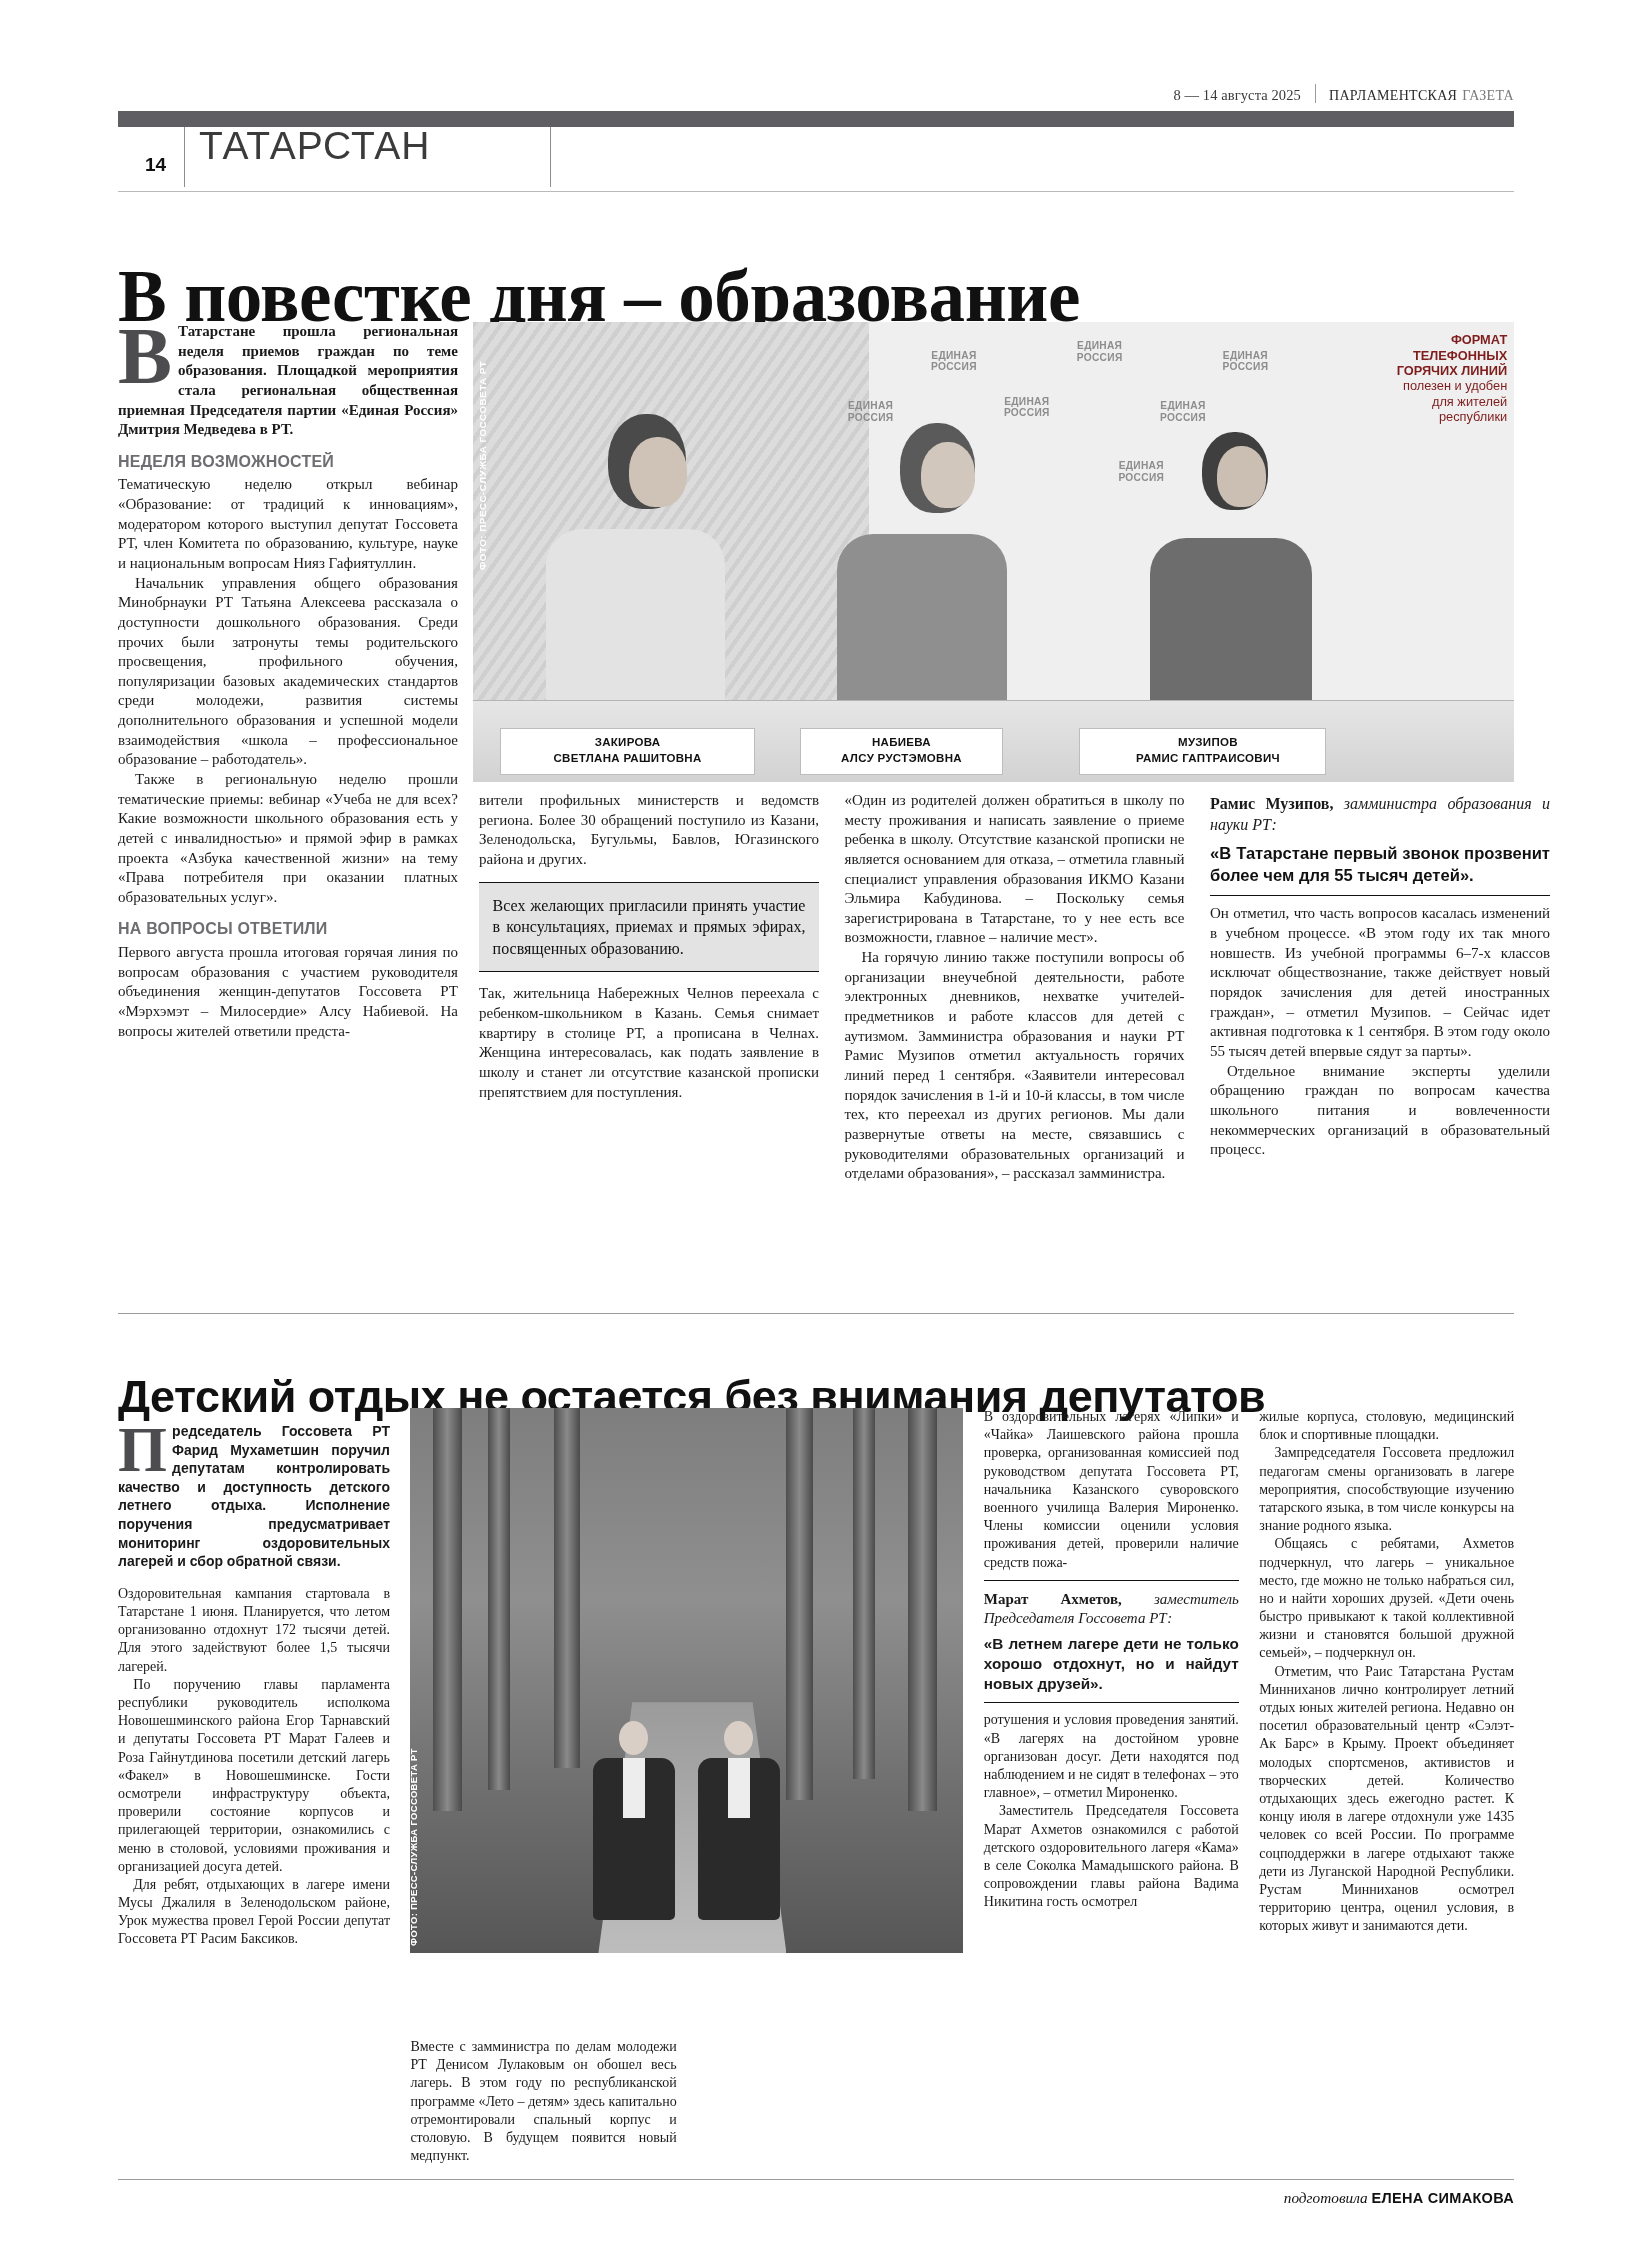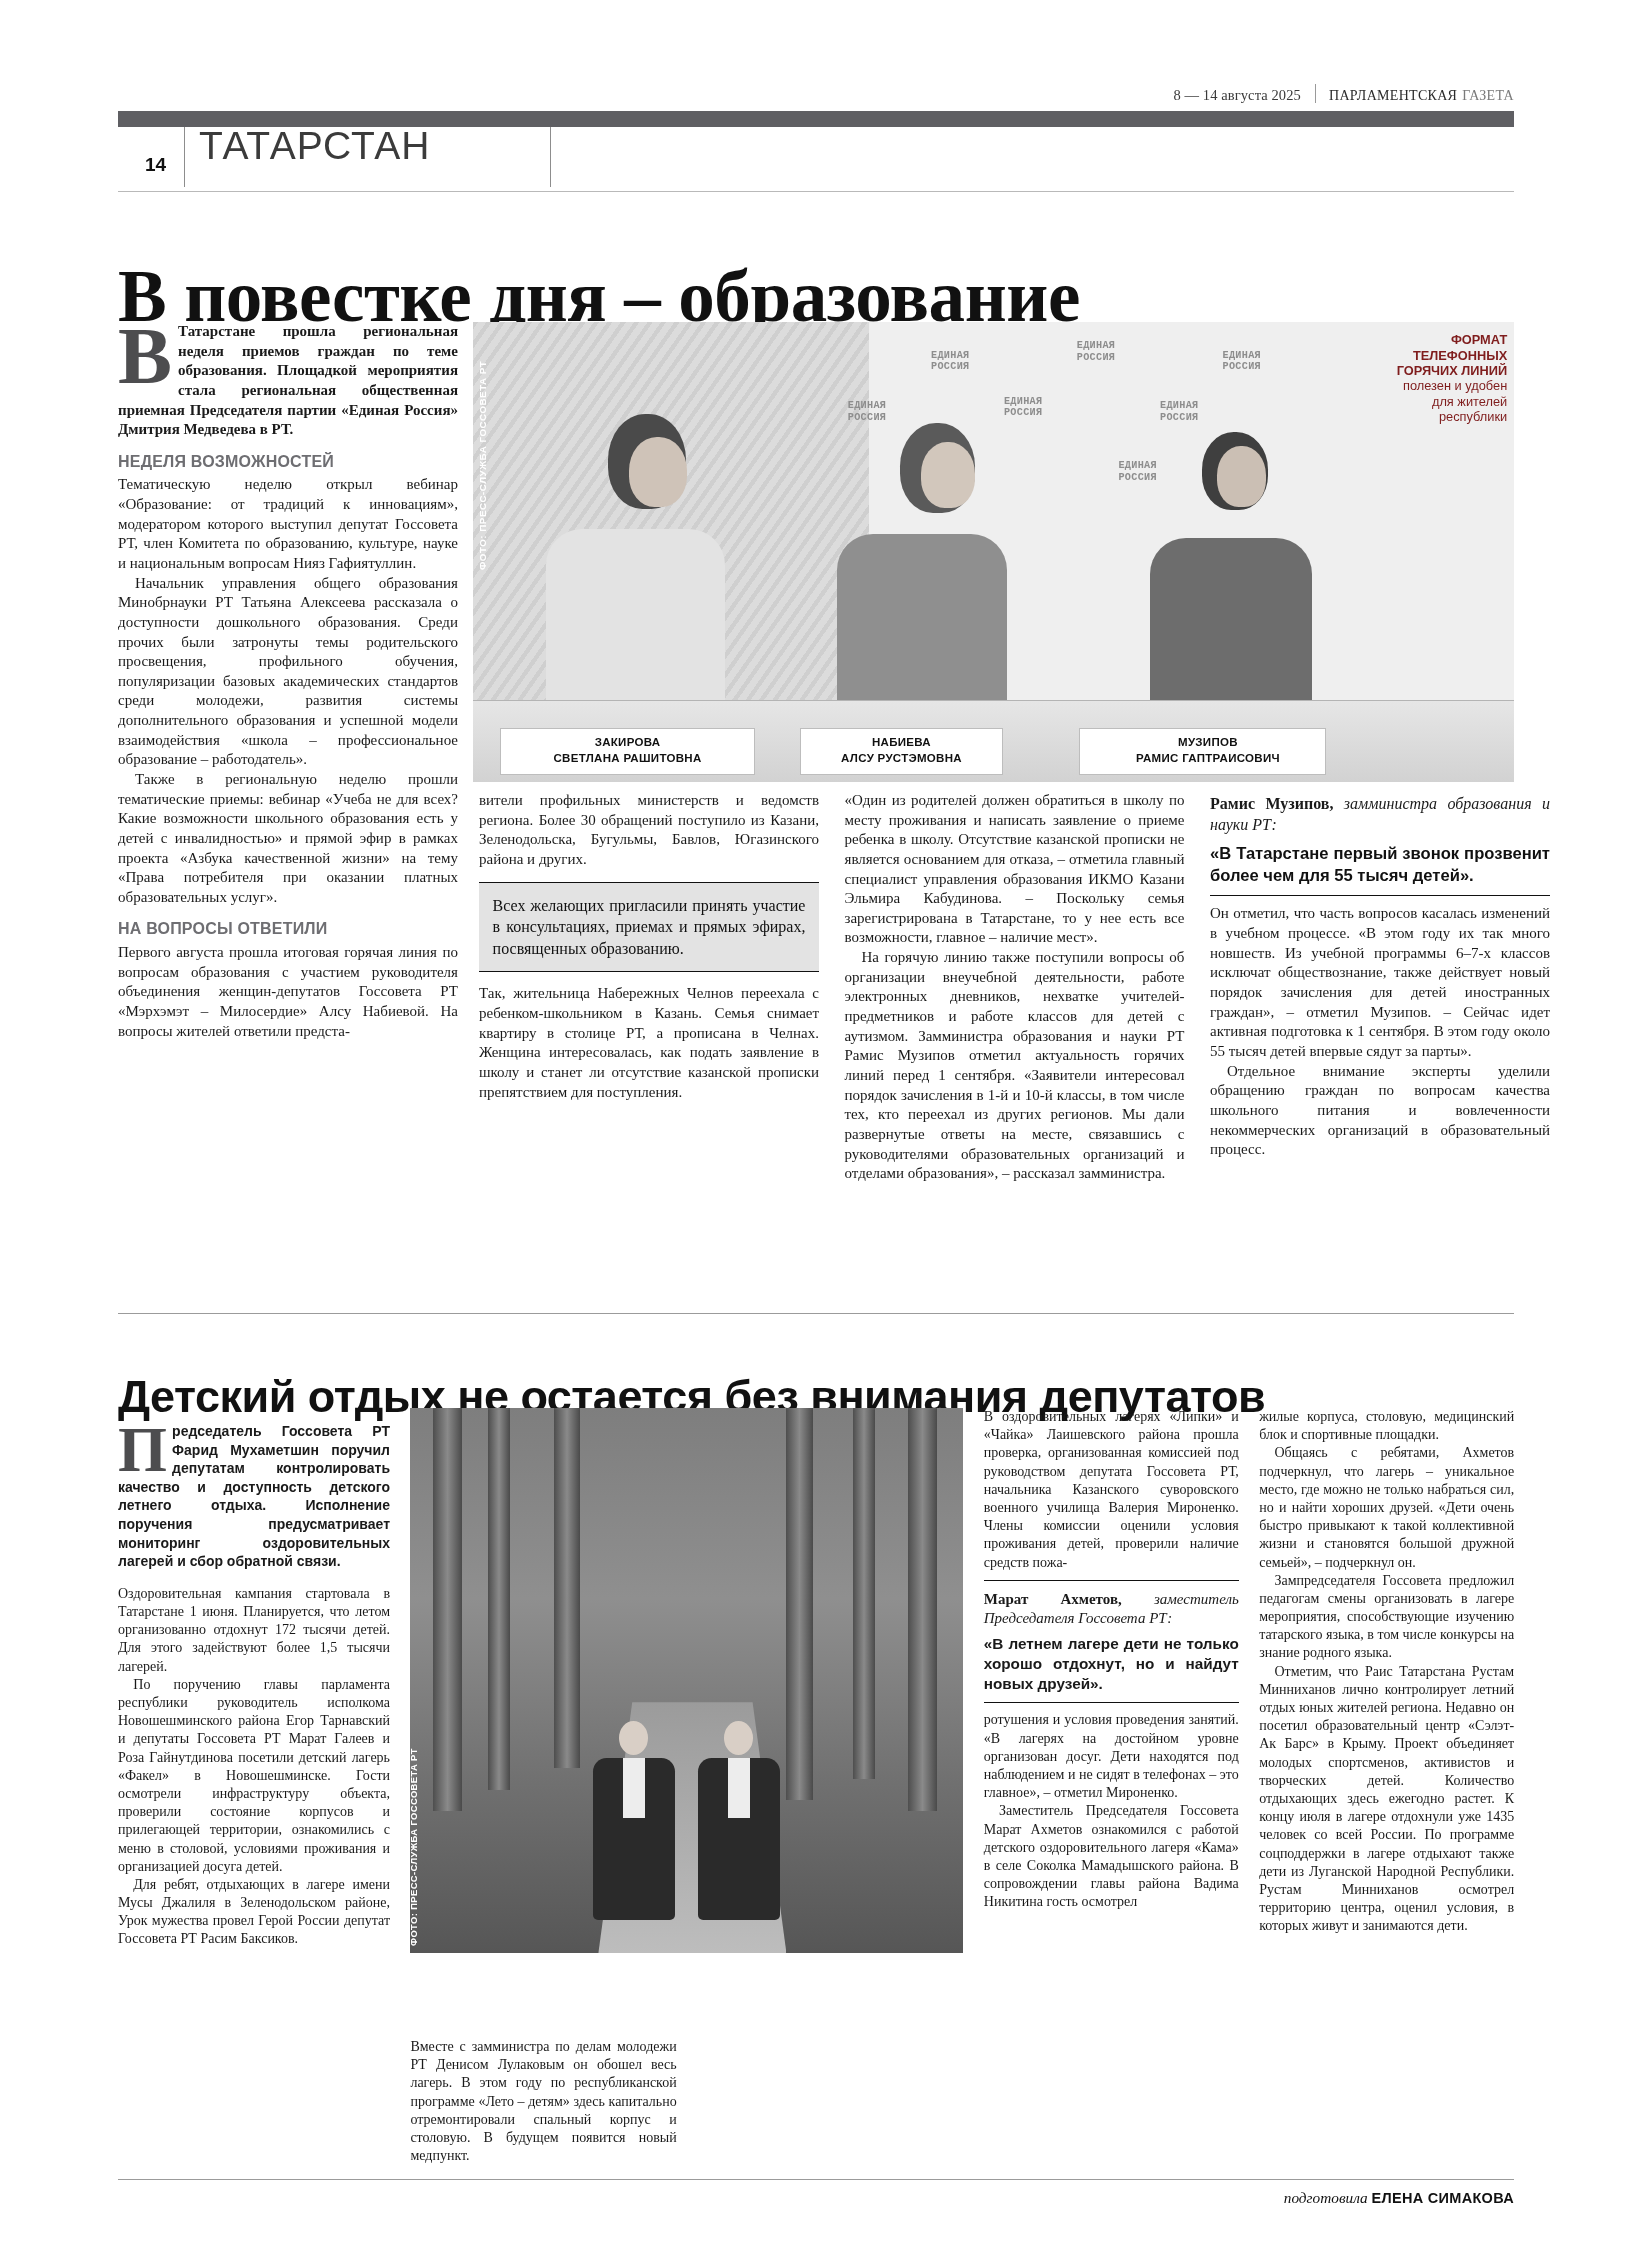--- a/index.html
+++ b/index.html
@@ -175,21 +175,21 @@
   }
   .footer .fi { font-style:italic; }
   .footer .fb { font-family:"Liberation Sans", sans-serif; font-weight:bold; font-size:14.5px; letter-spacing:0.3px; }
 
   
   .bgpattern { position:absolute; inset:0; background:
      repeating-linear-gradient(125deg,#cfcfcf 0 4.3px,#dcdcdc 4.3px 11px),
      linear-gradient(#d4d4d4,#c9c9c9); }
   .panel-white { position:absolute; background:#efefef; }
   .er-label {
-    position:absolute; font-family:Liberation Mono, monospace; font-weight:bold;
+    position:absolute; font-family:Liberation Sans, sans-serif; font-weight:bold;
     font-size:10.2px; line-height:1.15; color:#8d8d8d; letter-spacing:0.3px; text-align:center;
   }
   .person { position:absolute; border-radius:48% 48% 44% 44%; background:#7b7b7b; }
   .torso { position:absolute; border-radius:36px 36px 0 0; }
   .table-front { position:absolute; left:0; right:0; bottom:0; height:82px; background:linear-gradient(#e6e6e6,#d2d2d2); border-top:0.9px solid #b4b4b4; }
 
   .a2bg { position:absolute; inset:0; background:
       linear-gradient(#7e7e7e,#8f8f8f 35%,#6f6f6f 70%,#565656); }
   .tree { position:absolute; background:linear-gradient(90deg,#4e4e4e,#8a8a8a,#4a4a4a); }
   .path { position:absolute; left:34%; bottom:0; width:34%; height:46%;
@@ -389,22 +389,22 @@
           <span class="qrole">заместитель Председателя Госсовета РТ:</span>
         </div>
         <div class="q2-text">«В летнем лагере дети не только хорошо отдохнут, но и найдут новых друзей».</div>
         <div class="thin-rule"></div>
         <p class="noind">ротушения и условия проведения занятий. «В лагерях на достойном уровне организован досуг. Дети находятся под наблюдением и не сидят в телефонах – это главное», – отметил Мироненко.</p>
         <p>Заместитель Председателя Госсовета Марат Ахметов ознакомился с работой детского оздоровительного лагеря «Кама» в селе Соколка Мамадышского района. В сопровождении главы района Вадима Никитина гость осмотрел</p>
       </div>
 
       <div class="colsm">
         <p class="noind">жилые корпуса, столовую, медицинский блок и спортивные площадки.</p>
+        <p>Зампредседателя Госсовета предложил педагогам смены организовать в лагере мероприятия, способствующие изучению татарского языка, в том числе конкурсы на знание родного языка.</p>
         <p>Общаясь с ребятами, Ахметов подчеркнул, что лагерь – уникальное место, где можно не только набраться сил, но и найти хороших друзей. «Дети очень быстро привыкают к такой коллективной жизни и становятся большой дружной семьей», – подчеркнул он.</p>
-        <p>Зампредседателя Госсовета предложил педагогам смены организовать в лагере мероприятия, способствующие изучению татарского языка, в том числе конкурсы на знание родного языка.</p>
         <p>Отметим, что Раис Татарстана Рустам Минниханов лично контролирует летний отдых юных жителей региона. Недавно он посетил образовательный центр «Сэлэт-Ак Барс» в Крыму. Проект объединяет молодых спортсменов, активистов и творческих детей. Количество отдыхающих здесь ежегодно растет. К концу июля в лагере отдохнули уже 1435 человек со всей России. По программе соцподдержки в лагере отдыхают также дети из Луганской Народной Республики. Рустам Минниханов осмотрел территорию центра, оценил условия, в которых живут и занимаются дети.</p>
       </div>
     </div>
   </div>
 
   <div class="a2-bottomrow">
     <div class="cols4b">
       <div></div>
       <div class="colsm twoup">
         <p class="noind">Вместе с замминистра по делам молодежи РТ Денисом Лулаковым он обошел весь лагерь. В этом году по республиканской программе «Лето – детям» здесь капитально отремонтировали спальный корпус и столовую. В будущем появится новый медпункт.</p>

